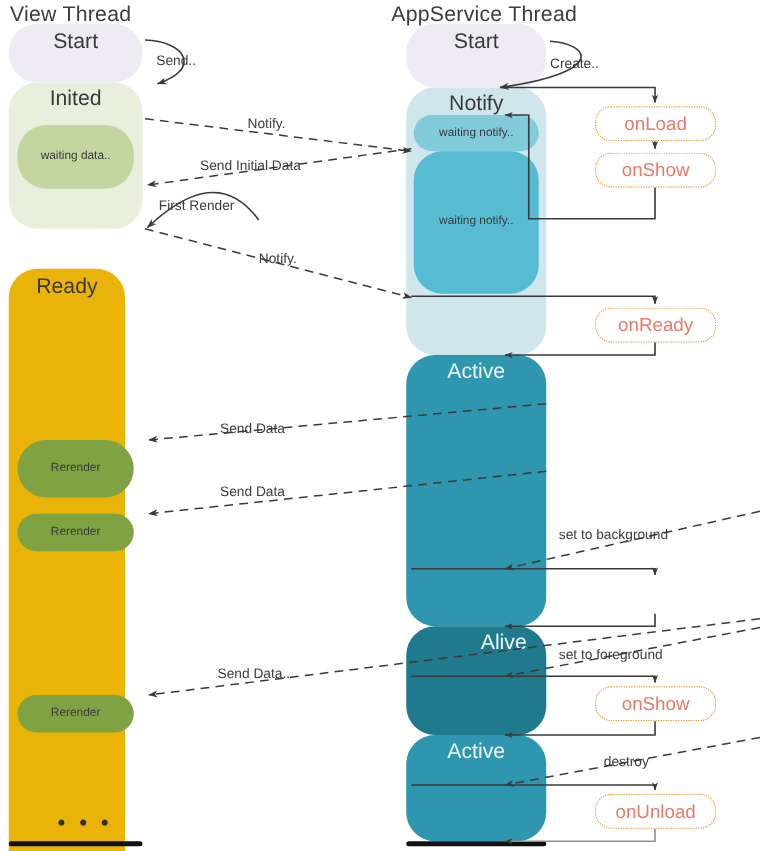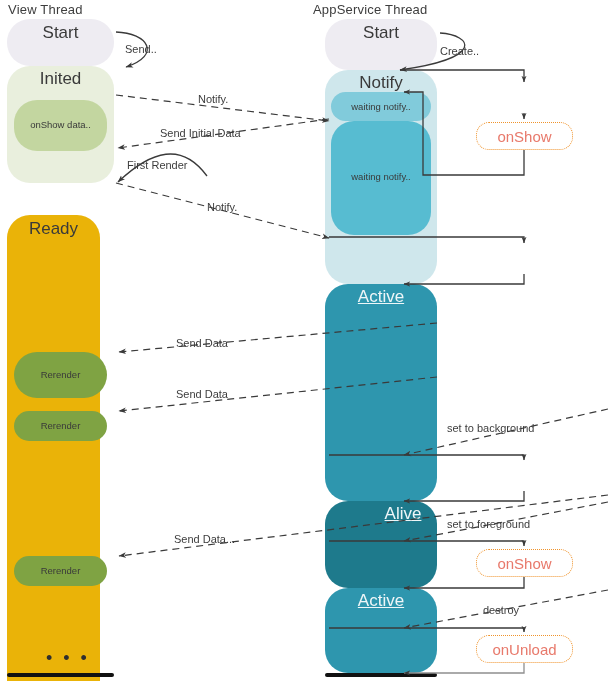--- a/index.html
+++ b/index.html
@@ -3,30 +3,30 @@
 <meta charset="utf-8">
 <style>
   html,body{margin:0;padding:0;background:#ffffff;}
   body{
     width:608px;height:681px;position:relative;overflow:hidden;
     font-family:"Liberation Sans","DejaVu Sans",sans-serif;
     color:#3a3a3a;
   }
   #stage{position:absolute;left:0;top:0;width:608px;height:681px;}
   .lane-title{
-    position:absolute;font-size:13px;color:#3d3d3d;letter-spacing:.2px;
+    position:absolute;font-size:17px;color:#3d3d3d;letter-spacing:.2px;
     white-space:nowrap;
     text-align:right;
   }
   .blk{position:absolute;box-sizing:border-box;border-radius:23px;}
   .blk-label{
     position:absolute;left:0;right:0;text-align:center;white-space:nowrap;
   }
   .state-name{font-size:17px;color:#3a3a3a;}
-  .state-name.light{color:#eef6f8;text-decoration:underline;}
+  .state-name.light{color:#eef6f8;}
   .sub-label{font-size:9.5px;color:#3a3a3a;}
   .cb{
     position:absolute;box-sizing:border-box;
     border:1.6px dotted #F0932B;border-radius:13px;background:#ffffff;
     display:flex;align-items:center;justify-content:center;
     color:#E8796B;font-size:15px;white-space:nowrap;
   }
   .edge-lbl{
     position:absolute;font-size:11px;color:#3d3d3d;white-space:nowrap;
   }
@@ -43,21 +43,21 @@
 
   <div class="blk" style="left:7px;top:19px;width:107px;height:47px;background:#EEECF2;">
     <div class="blk-label state-name" style="top:4px;">Start</div>
   </div>
 
   <div class="blk" style="left:7px;top:66px;width:107px;height:117px;background:#E9EFDD;">
     <div class="blk-label state-name" style="top:3px;">Inited</div>
   </div>
 
   <div class="blk" style="left:14px;top:100px;width:93px;height:51px;background:#C3D6A0;">
-    <div class="blk-label sub-label" style="top:19px;">onShow data..</div>
+    <div class="blk-label sub-label" style="top:19px;">waiting data..</div>
   </div>
 
   <div class="blk" style="left:7px;top:183px;width:93px;height:492px;background:#eab308;margin-top:32px;">
     <div class="blk-label state-name" style="top:4px;">Ready</div>
   </div>
 
   <div class="blk" style="left:14px;top:352px;width:93px;height:46px;background:#7FA343;">
     <div class="blk-label sub-label" style="top:17px;">Rerender</div>
   </div>
 
@@ -96,21 +96,23 @@
   <div class="blk" style="left:325px;top:501px;width:112px;height:87px;background:#1E7A8C;">
     <div class="blk-label state-name light" style="top:3px;margin-left:44px;">Alive</div>
   </div>
 
   <div class="blk" style="left:325px;top:588px;width:112px;height:85px;background:#2E96AE;">
     <div class="blk-label state-name light" style="top:3px;">Active</div>
   </div>
 
   <div class="blk" style="left:325px;top:673px;width:112px;height:4px;background:#111111;"></div>
 
+  <div class="cb" style="left:476px;top:85px;width:97px;height:28px;">onLoad</div>
   <div class="cb" style="left:476px;top:122px;width:97px;height:28px;">onShow</div>
+  <div class="cb" style="left:476px;top:246px;width:97px;height:28px;">onReady</div>
   <div class="cb" style="left:476px;top:549px;width:97px;height:28px;">onShow</div>
   <div class="cb" style="left:476px;top:635px;width:97px;height:28px;">onUnload</div>
 
   <div class="edge-lbl" style="left:125px;top:43px;">Send..</div>
   <div class="edge-lbl" style="left:440px;top:45px;">Create..</div>
   <div class="edge-lbl" style="left:198px;top:93px;">Notify.</div>
   <div class="edge-lbl" style="left:160px;top:127px;">Send Initial Data</div>
   <div class="edge-lbl" style="left:127px;top:159px;">First Render</div>
   <div class="edge-lbl" style="left:207px;top:201px;">Notify.</div>
   <div class="edge-lbl" style="left:176px;top:337px;">Send Data</div>

